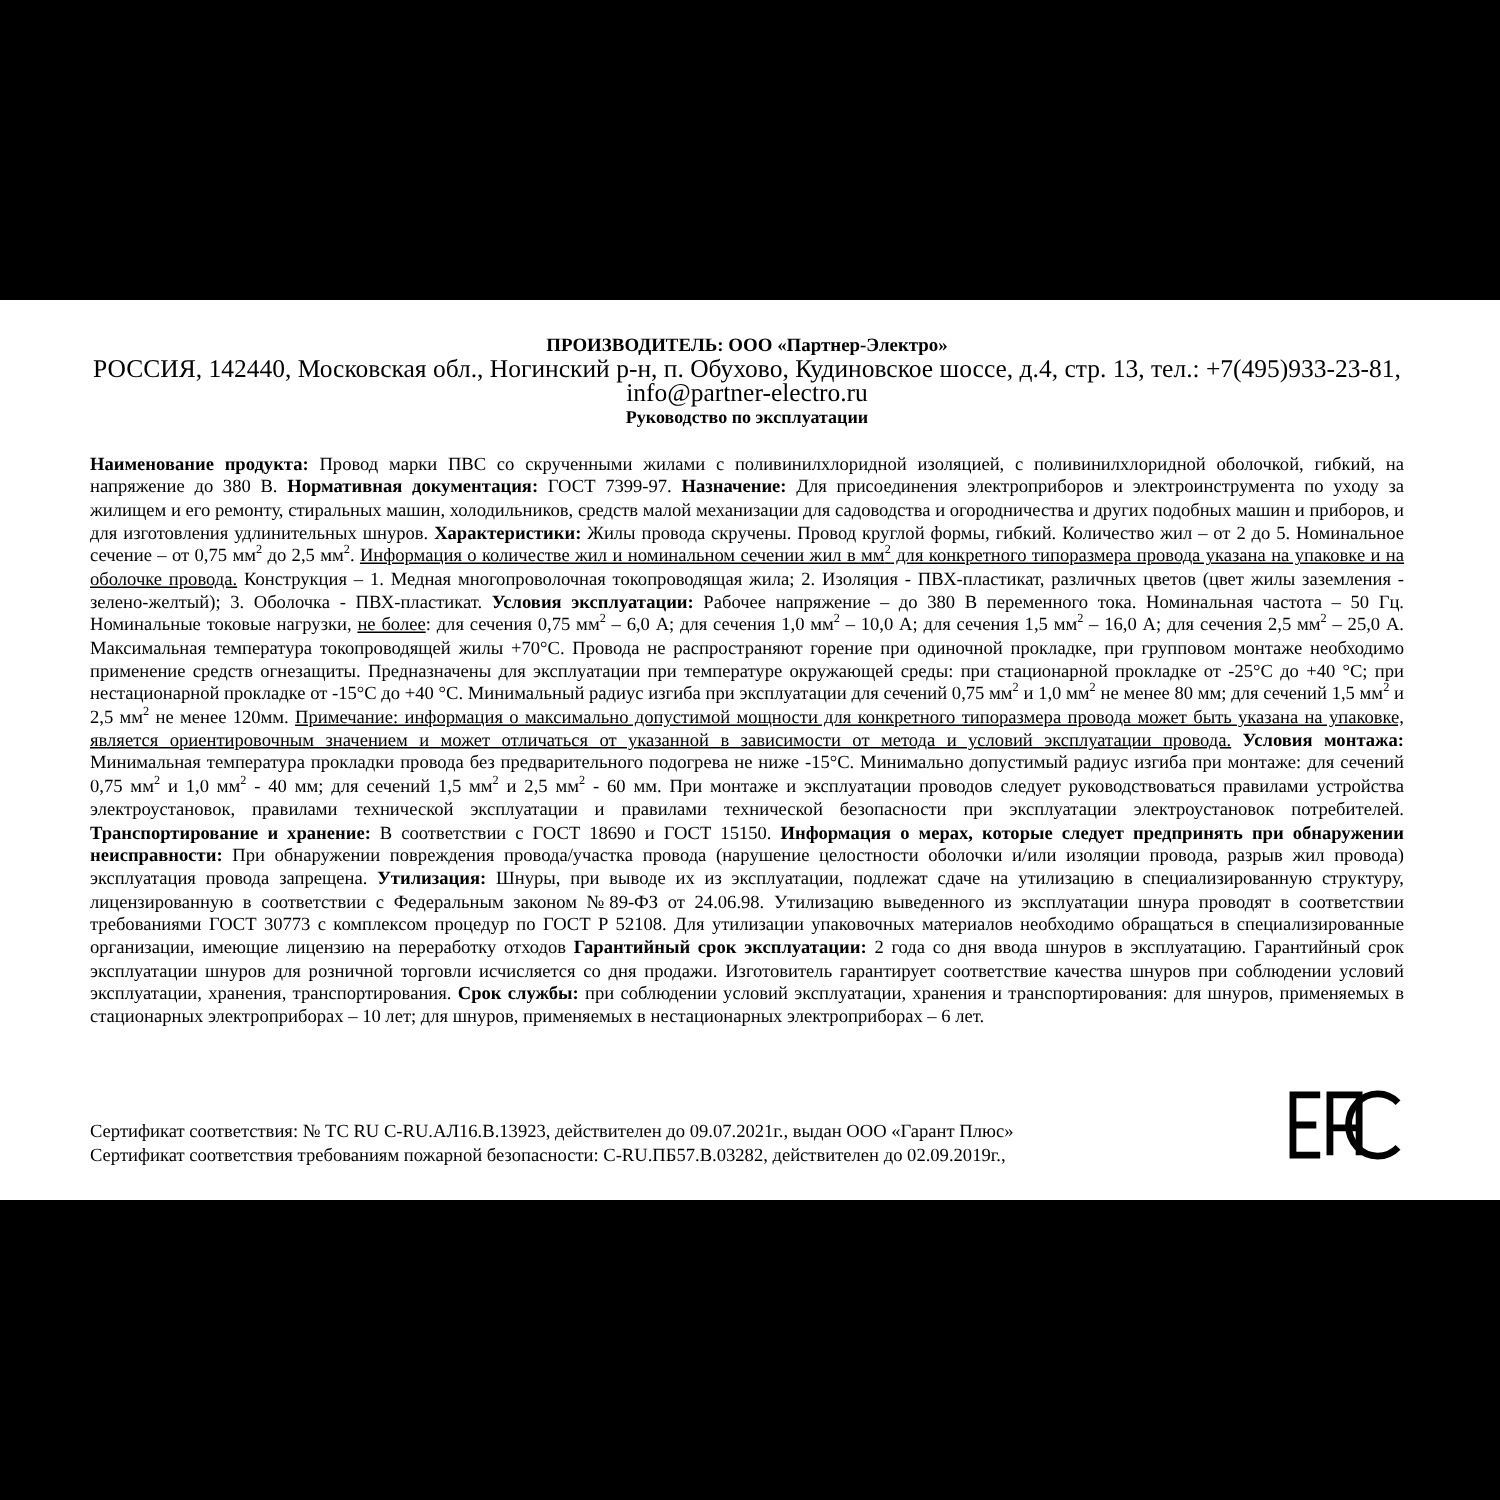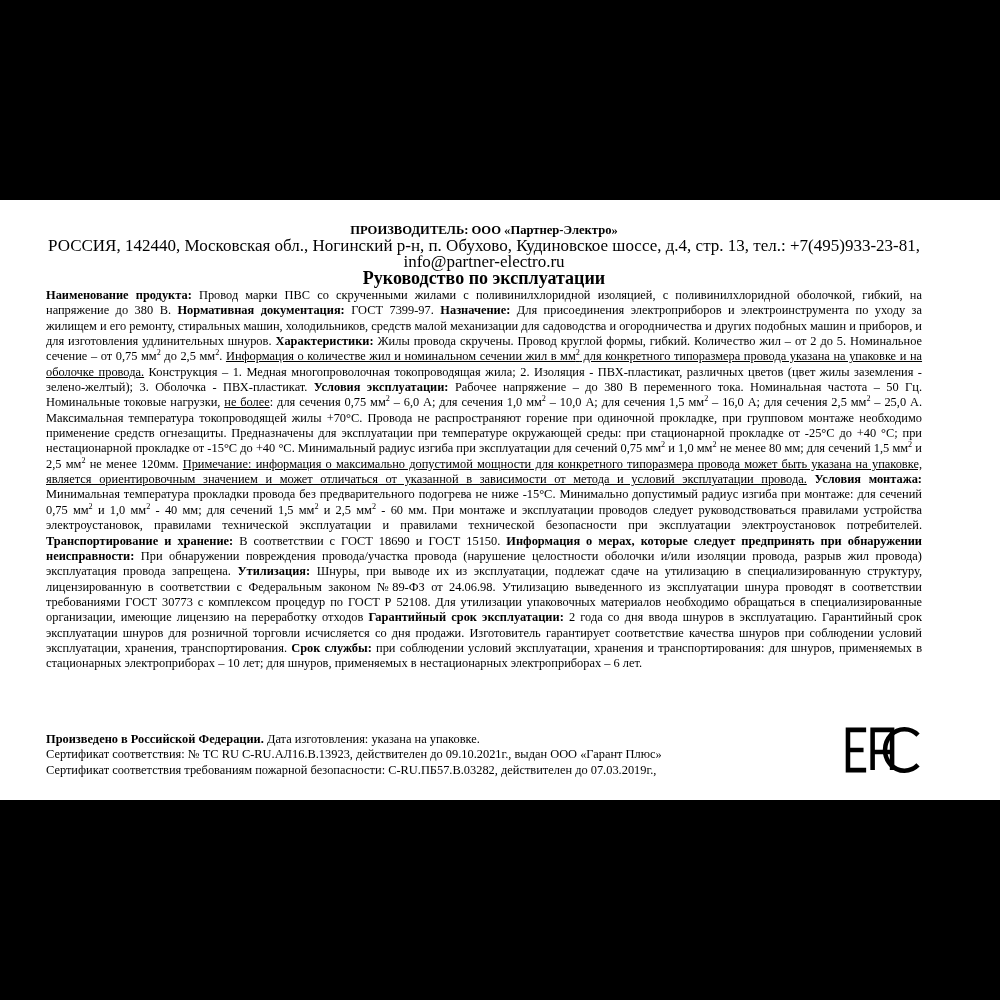--- a/index.html
+++ b/index.html
@@ -17,21 +17,21 @@
     position: absolute;
     left: 0;
     top: 200px;
     width: 1000px;
     height: 600px;
     background: #ffffff;
     box-sizing: border-box;
   }
   .sheet {
     position: absolute;
-    left: 46px;
+    left: 60px;
     top: 22px;
     width: 876px;
     height: 556px;
   }
   .center {
     text-align: center;
   }
   .just {
     text-align: justify;
     text-justify: inter-word;
@@ -50,28 +50,28 @@
   .hdr1 {
     font-size: 12.6px;
     line-height: 16px;
     font-weight: bold;
   }
   .hdr2 {
     font-size: 17px;
     line-height: 16px;
   }
   .hdr3 {
-    font-size: 18px;
+    font-size: 12px;
     line-height: 17px;
     font-weight: bold;
   }
   .body-text {
     font-size: 12.4px;
     line-height: 15.35px;
-    margin-top: 1px;
+    margin-top: 15px;
   }
   .tail {
     font-size: 12.4px;
     line-height: 15.35px;
   }
   sup {
     font-size: 8.2px;
     vertical-align: super;
     line-height: 0;
   }
@@ -99,23 +99,22 @@
 <div class="page">
   <div class="sheet">
 
     <div class="line hdr1 center">ПРОИЗВОДИТЕЛЬ: ООО «Партнер-Электро»</div>
     <div class="line hdr2 center">РОССИЯ, 142440, Московская обл., Ногинский р-н, п. Обухово, Кудиновское шоссе, д.4, стр. 13, тел.: +7(495)933-23-81, info@partner-electro.ru</div>
     <div class="line hdr3 center">Руководство по эксплуатации</div>
 
     <div class="body-text just"><span class="b">Наименование продукта:</span> Провод марки ПВС со скрученными жилами с поливинилхлоридной изоляцией, с поливинилхлоридной оболочкой, гибкий, на напряжение до 380 В. <span class="b">Нормативная документация:</span> ГОСТ 7399-97. <span class="b">Назначение:</span> Для присоединения электроприборов и электроинструмента по уходу за жилищем и его ремонту, стиральных машин, холодильников, средств малой механизации для садоводства и огородничества и других подобных машин и приборов, и для изготовления удлинительных шнуров. <span class="b">Характеристики:</span> Жилы провода скручены. Провод круглой формы, гибкий. Количество жил – от 2 до 5. Номинальное сечение – от 0,75 мм<sup>2</sup> до 2,5 мм<sup>2</sup>. <span class="u">Информация о количестве жил и номинальном сечении жил в мм<sup>2</sup> для конкретного типоразмера провода указана на упаковке и на оболочке провода.</span> Конструкция – 1. Медная многопроволочная токопроводящая жила; 2. Изоляция - ПВХ-пластикат, различных цветов (цвет жилы заземления - зелено-желтый); 3. Оболочка - ПВХ-пластикат. <span class="b">Условия эксплуатации:</span> Рабочее напряжение – до 380 В переменного тока. Номинальная частота – 50 Гц. Номинальные токовые нагрузки, <span class="u">не более</span>: для сечения 0,75 мм<sup>2</sup> – 6,0 А; для сечения 1,0 мм<sup>2</sup> – 10,0 А; для сечения 1,5 мм<sup>2</sup> – 16,0 А; для сечения 2,5 мм<sup>2</sup> – 25,0 А. Максимальная температура токопроводящей жилы +70°С. Провода не распространяют горение при одиночной прокладке, при групповом монтаже необходимо применение средств огнезащиты. Предназначены для эксплуатации при температуре окружающей среды: при стационарной прокладке от -25°С до +40 °С; при нестационарной прокладке от -15°С до +40 °С. Минимальный радиус изгиба при эксплуатации для сечений 0,75 мм<sup>2</sup> и 1,0 мм<sup>2</sup> не менее 80 мм; для сечений 1,5 мм<sup>2</sup> и 2,5 мм<sup>2</sup> не менее 120мм. <span class="u">Примечание: информация о максимально допустимой мощности для конкретного типоразмера провода может быть указана на упаковке, является ориентировочным значением и может отличаться от указанной в зависимости от метода и условий эксплуатации провода.</span> <span class="b">Условия монтажа:</span> Минимальная температура прокладки провода без предварительного подогрева не ниже -15°С. Минимально допустимый радиус изгиба при монтаже: для сечений 0,75 мм<sup>2</sup> и 1,0 мм<sup>2</sup> - 40 мм; для сечений 1,5 мм<sup>2</sup> и 2,5 мм<sup>2</sup> - 60 мм. При монтаже и эксплуатации проводов следует руководствоваться правилами устройства электроустановок, правилами технической эксплуатации и правилами технической безопасности при эксплуатации электроустановок потребителей. <span class="b">Транспортирование и хранение:</span> В соответствии с ГОСТ 18690 и ГОСТ 15150. <span class="b">Информация о мерах, которые следует предпринять при обнаружении неисправности:</span> При обнаружении повреждения провода/участка провода (нарушение целостности оболочки и/или изоляции провода, разрыв жил провода) эксплуатация провода запрещена. <span class="b">Утилизация:</span> Шнуры, при выводе их из эксплуатации, подлежат сдаче на утилизацию в специализированную структуру, лицензированную в соответствии с Федеральным законом №89-ФЗ от 24.06.98. Утилизацию выведенного из эксплуатации шнура проводят в соответствии требованиями ГОСТ 30773 с комплексом процедур по ГОСТ Р 52108. Для утилизации упаковочных материалов необходимо обращаться в специализированные организации, имеющие лицензию на переработку отходов <span class="b">Гарантийный срок эксплуатации:</span> 2 года со дня ввода шнуров в эксплуатацию. Гарантийный срок эксплуатации шнуров для розничной торговли исчисляется со дня продажи. Изготовитель гарантирует соответствие качества шнуров при соблюдении условий эксплуатации, хранения, транспортирования. <span class="b">Срок службы:</span> при соблюдении условий эксплуатации, хранения и транспортирования: для шнуров, применяемых в стационарных электроприборах – 10 лет; для шнуров, применяемых в нестационарных электроприборах – 6 лет.</div>
 
     <div class="footer-block">
-      <div class="tail"><span class="b">Произведено в Российской Федерации.</span><span> Дата изготовления: указана на упаковке.</span></div>
-      <div class="tail">Сертификат соответствия: № ТС RU C-RU.АЛ16.В.13923, действителен до 09.10.2021г., выдан ООО «Гарант Плюс»</div>
-      <div class="tail">Сертификат соответствия требованиям пожарной безопасности: C-RU.ПБ57.В.03282, действителен до 07.03.2019г.,</div>
+      <div class="tail">Сертификат соответствия: № ТС RU C-RU.АЛ16.В.13923, действителен до 09.07.2021г., выдан ООО «Гарант Плюс»</div>
+      <div class="tail">Сертификат соответствия требованиям пожарной безопасности: C-RU.ПБ57.В.03282, действителен до 02.09.2019г.,</div>
     </div>
 
     <div class="eac-wrap">
       <svg class="eac" viewBox="0 0 120 74" xmlns="http://www.w3.org/2000/svg">
         <g fill="none" stroke="#000" stroke-width="7">
           <path d="M34 6 H6 V37 H30 M6 37 V68 H34"></path>
           <path d="M44 68 V6 H74 V68 M44 40 H74"></path>
           <path d="M114 14 A30 32 0 1 0 114 60"></path>
         </g>
       </svg>

